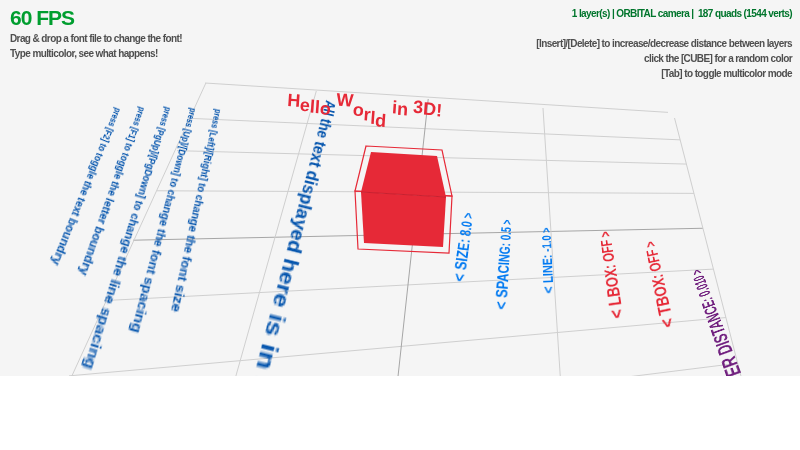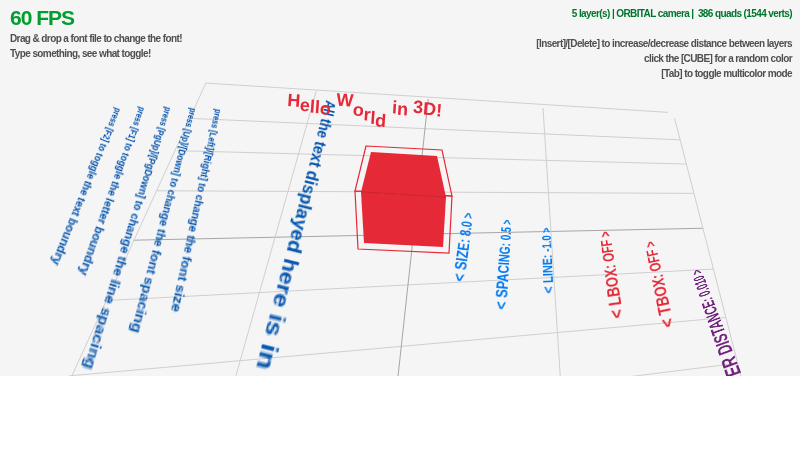--- a/index.html
+++ b/index.html
@@ -46,23 +46,23 @@
       <line x1="0" y1="560" x2="750" y2="428.29268292682923" stroke="#CFCFCF" stroke-width="1"></line>
       <line x1="38" y1="450" x2="205.87524752475247" y2="83" stroke="#CFCFCF" stroke-width="1"></line>
       <line x1="215" y1="450" x2="316.3019801980198" y2="91" stroke="#CFCFCF" stroke-width="1"></line>
       <line x1="390" y1="450" x2="428.2277227722772" y2="99" stroke="#A6A6A6" stroke-width="1"></line>
       <line x1="565" y1="450" x2="542.990099009901" y2="108" stroke="#CFCFCF" stroke-width="1"></line>
       <line x1="760" y1="450" x2="674.5346534653465" y2="118" stroke="#CFCFCF" stroke-width="1"></line>
     </svg>
 
   <div id="fps" class="hud">60 FPS</div>
   <div id="hint-drag" class="hud hint-left">Drag &amp; drop a font file to change the font!</div>
-  <div id="hint-type" class="hud hint-left">Type something, see what toggle!</div>
+  <div id="hint-type" class="hud hint-left">Type multicolor, see what happens!</div>
 
-  <div id="status" class="hud hint-right">5 layer(s) | ORBITAL camera |  386 quads (1544 verts)</div>
+  <div id="status" class="hud hint-right">1 layer(s) | ORBITAL camera |  187 quads (1544 verts)</div>
   <div id="hint-distance" class="hud hint-right">[Insert]/[Delete] to increase/decrease distance between layers</div>
   <div id="hint-cube" class="hud hint-right">click the [CUBE] for a random color</div>
   <div id="hint-multicolor" class="hud hint-right">[Tab] to toggle multicolor mode</div>
 
   <div id="wave"><span style="transform: translateY(0px);">H</span><span style="transform: translateY(4px);">e</span><span style="transform: translateY(5px);">l</span><span style="transform: translateY(5px);">l</span><span style="transform: translateY(6px);">o</span><span style="transform: translateY(0px);"> </span><span style="transform: translateY(-4px);">W</span><span style="transform: translateY(5px);">o</span><span style="transform: translateY(9px);">r</span><span style="transform: translateY(12px);">l</span><span style="transform: translateY(14px);">d</span><span style="transform: translateY(0px);"> </span><span style="transform: translateY(0px);">i</span><span style="transform: translateY(1px);">n</span><span style="transform: translateY(0px);"> </span><span style="transform: translateY(-2px);">3</span><span style="transform: translateY(-1px);">D</span><span style="transform: translateY(0px);">!</span></div>
 
   <div class="ft c-darkblue" style="left:118px;top:104px;font-size:8.5px;--r:112deg;--ry:-35deg">press [F2] to toggle the text boundry</div>
   <div class="ft c-darkblue" style="left:142px;top:103px;font-size:8.5px;--r:109.5deg;--ry:-35deg">press [F1] to toggle the letter boundry</div>
   <div class="ft c-darkblue" style="left:168px;top:103px;font-size:8.5px;--r:107deg;--ry:-35deg">press [PgUp]/[PgDown] to change the line spacing</div>
   <div class="ft c-darkblue" style="left:193px;top:104px;font-size:8.5px;--r:104.5deg;--ry:-35deg">press [Up]/[Down] to change the font spacing</div>

